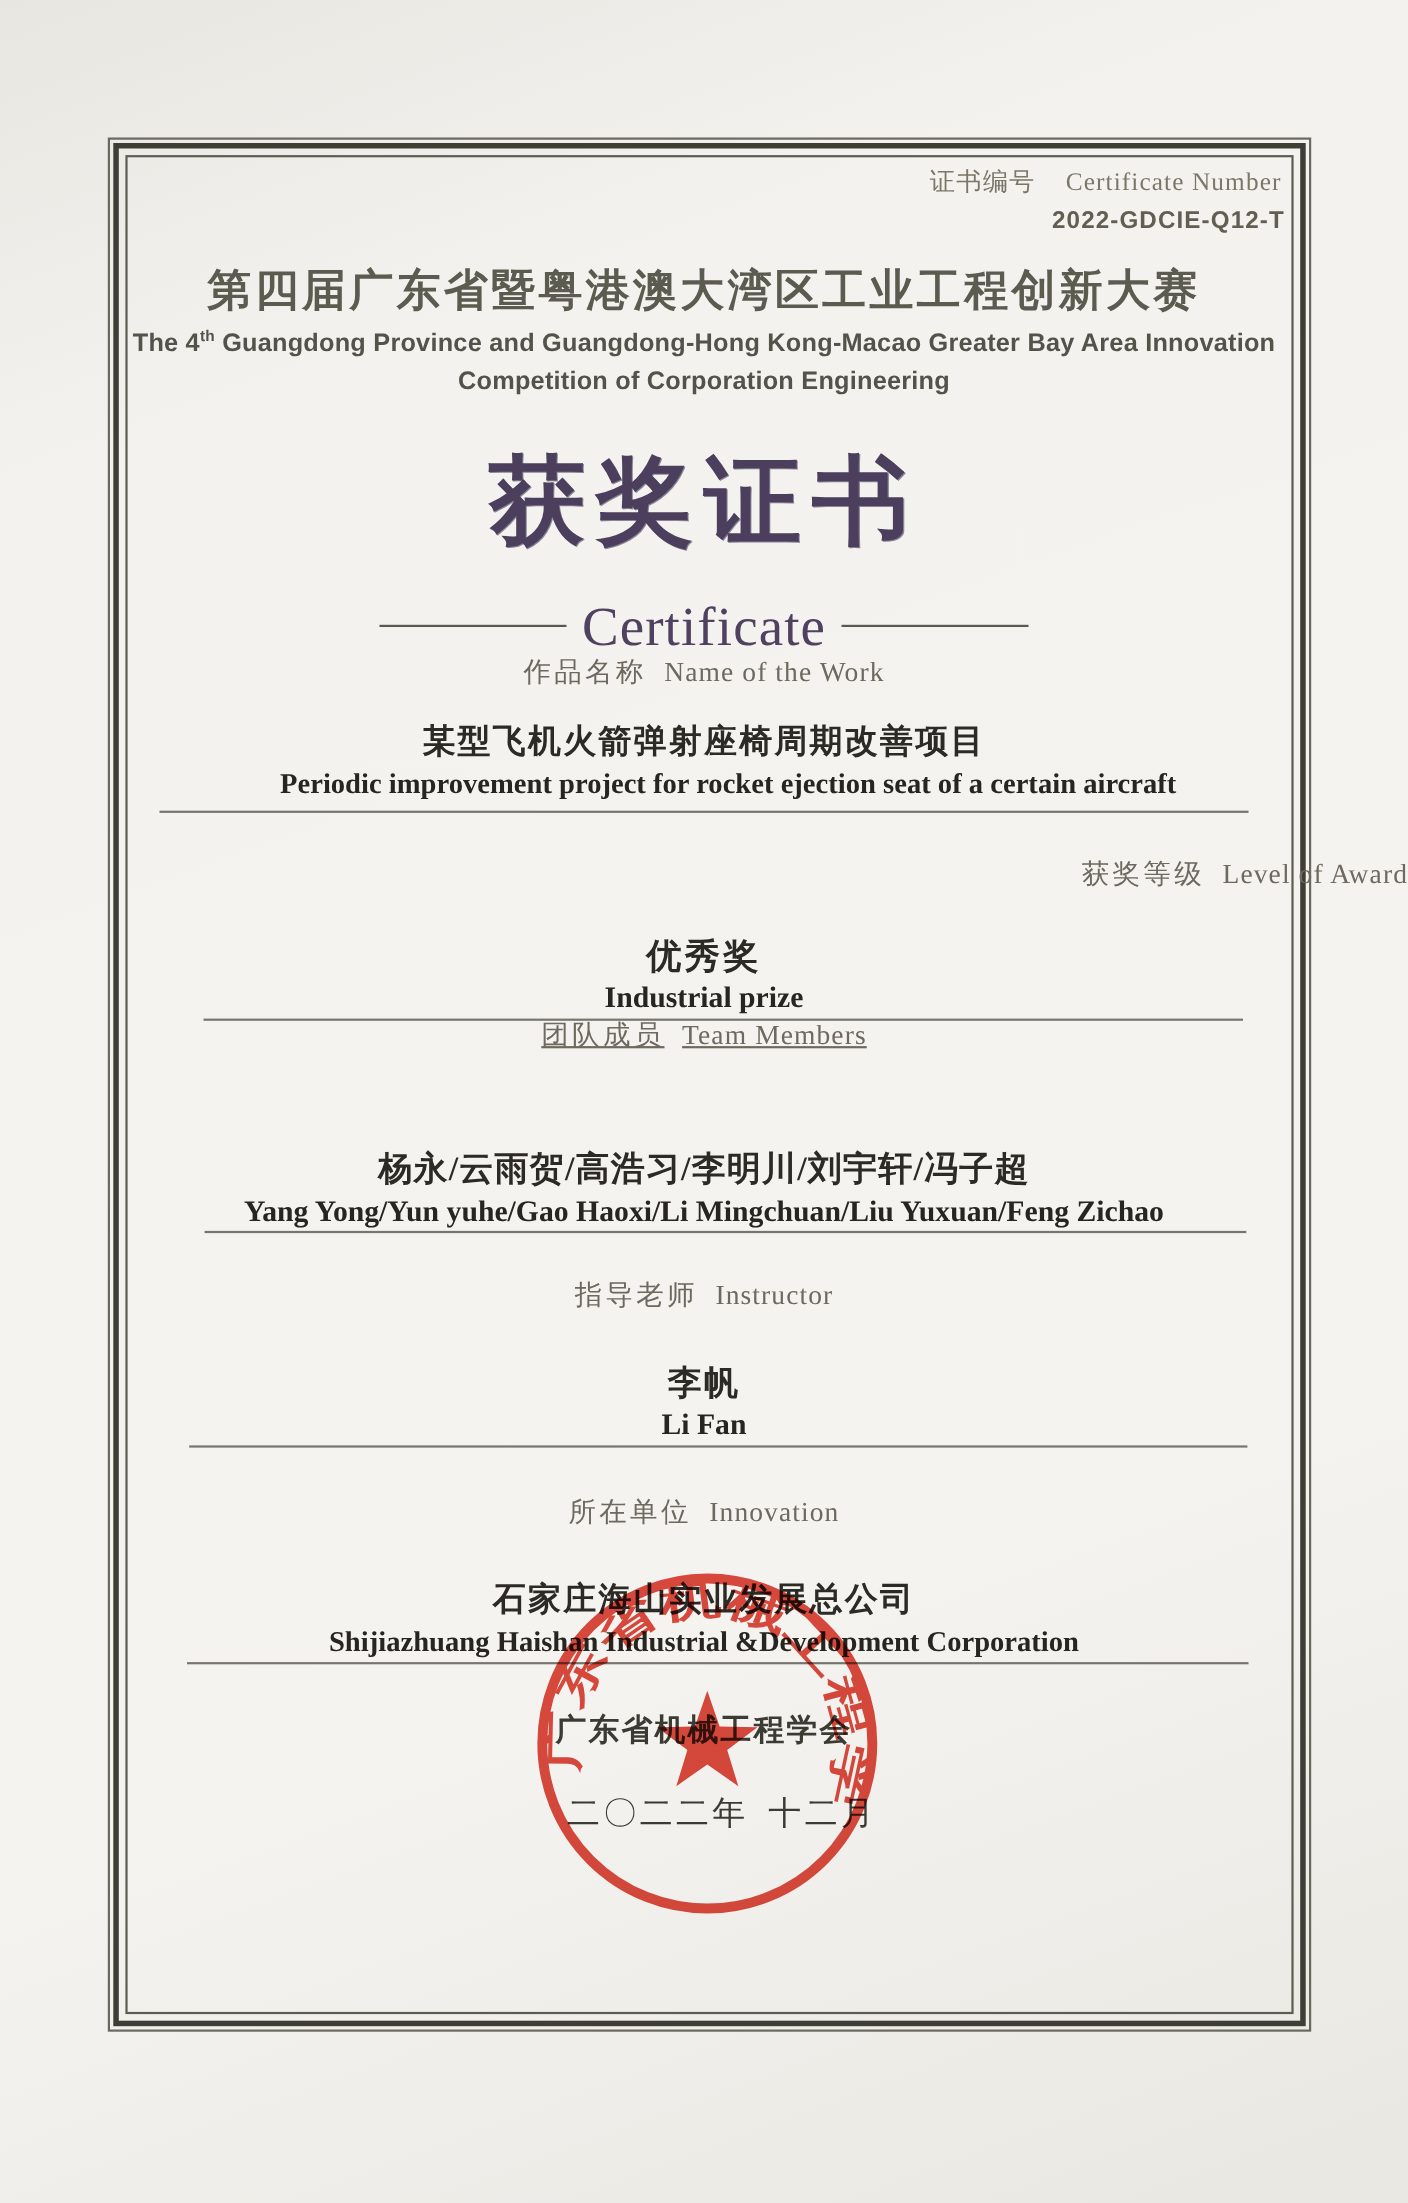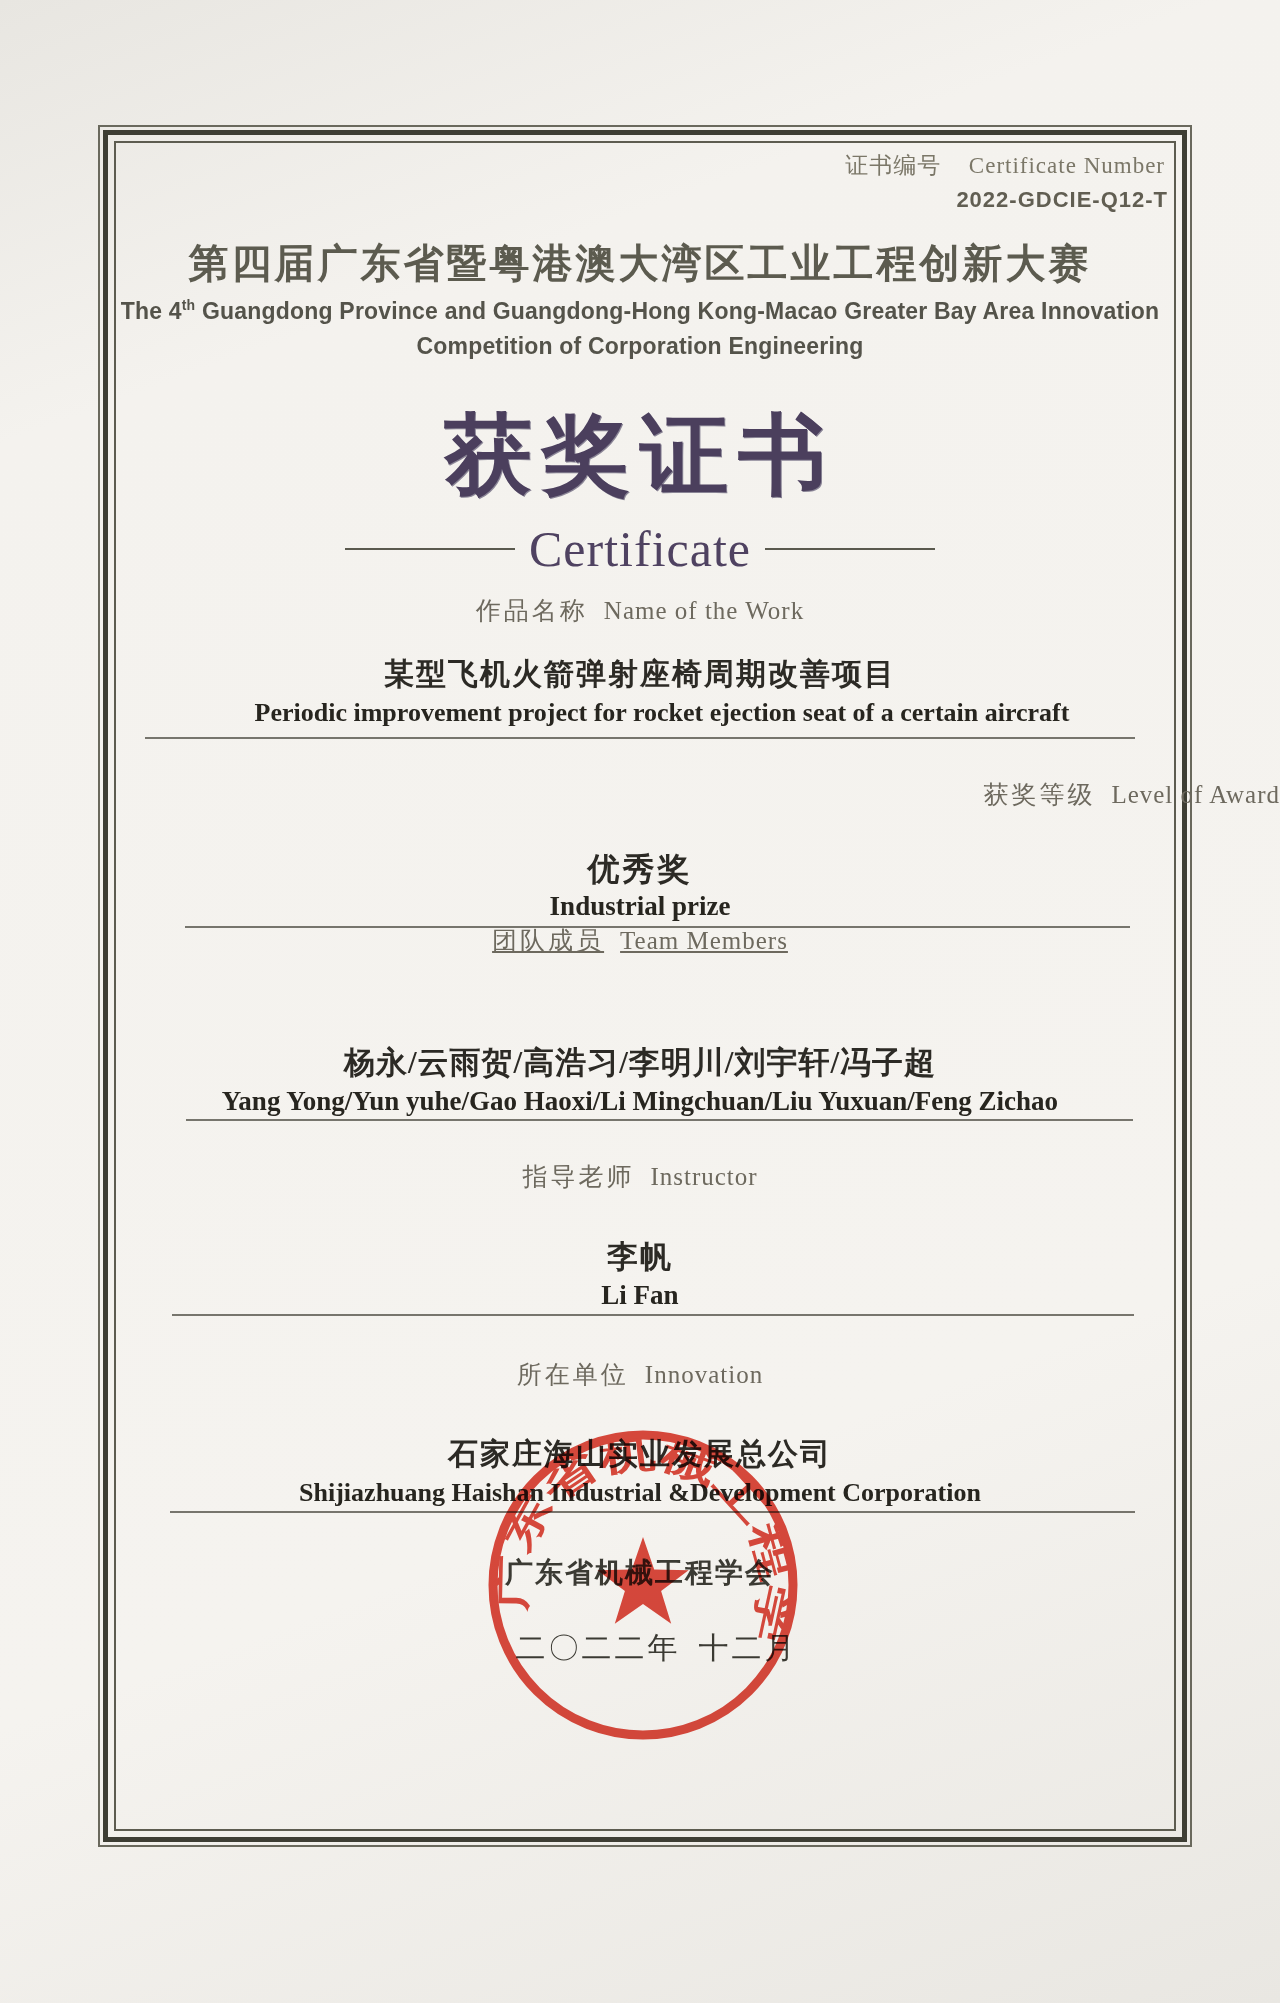--- a/index.html
+++ b/index.html
@@ -29,21 +29,21 @@
     letter-spacing:3px;
     font-family:"Liberation Sans","DejaVu Sans",sans-serif;}
   .title-en{font-family:"Liberation Sans","DejaVu Sans",sans-serif;
     font-weight:bold;color:#54534a;font-size:23px;letter-spacing:.2px;}
   .title-en1{top:297px;}
   .title-en2{top:333px;}
   .title-en sup{font-size:14px;}
 
   .award-cn{top:396px;font-size:88px;font-weight:bold;color:#4b3f5d;
     letter-spacing:10px;text-shadow:1px 1px 0 #8a8596;}
-  .award-en-row{top:520px;display:flex;align-items:center;justify-content:center;gap:14px;}
+  .award-en-row{top:540px;display:flex;align-items:center;justify-content:center;gap:14px;}
   .award-en{font-size:50px;color:#4f4261;letter-spacing:1px;}
   .hline{width:170px;height:2px;background:#5a594e;}
 
   .label-row{font-size:25px;color:#6d695e;letter-spacing:1px;}
   .label-row .lab-cn{margin-right:16px;letter-spacing:3px;}
   .val-cn{font-weight:bold;color:#2c2a25;}
   .val-en{font-weight:bold;color:#27251f;}
   .rule{position:absolute;height:2px;background:#4c4b41;opacity:.75;}
 
   

